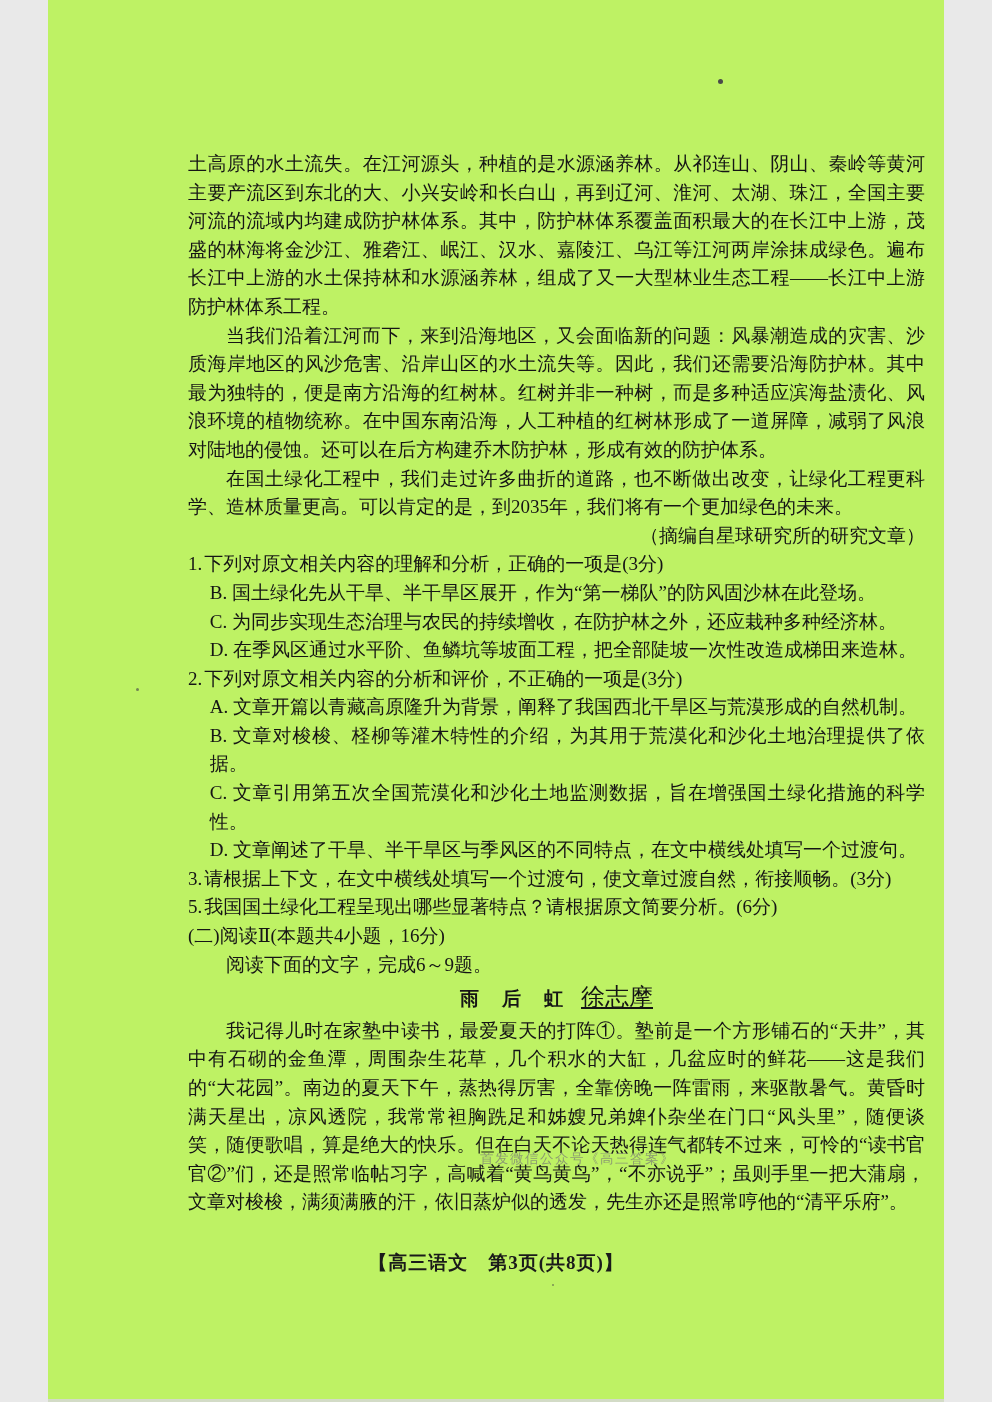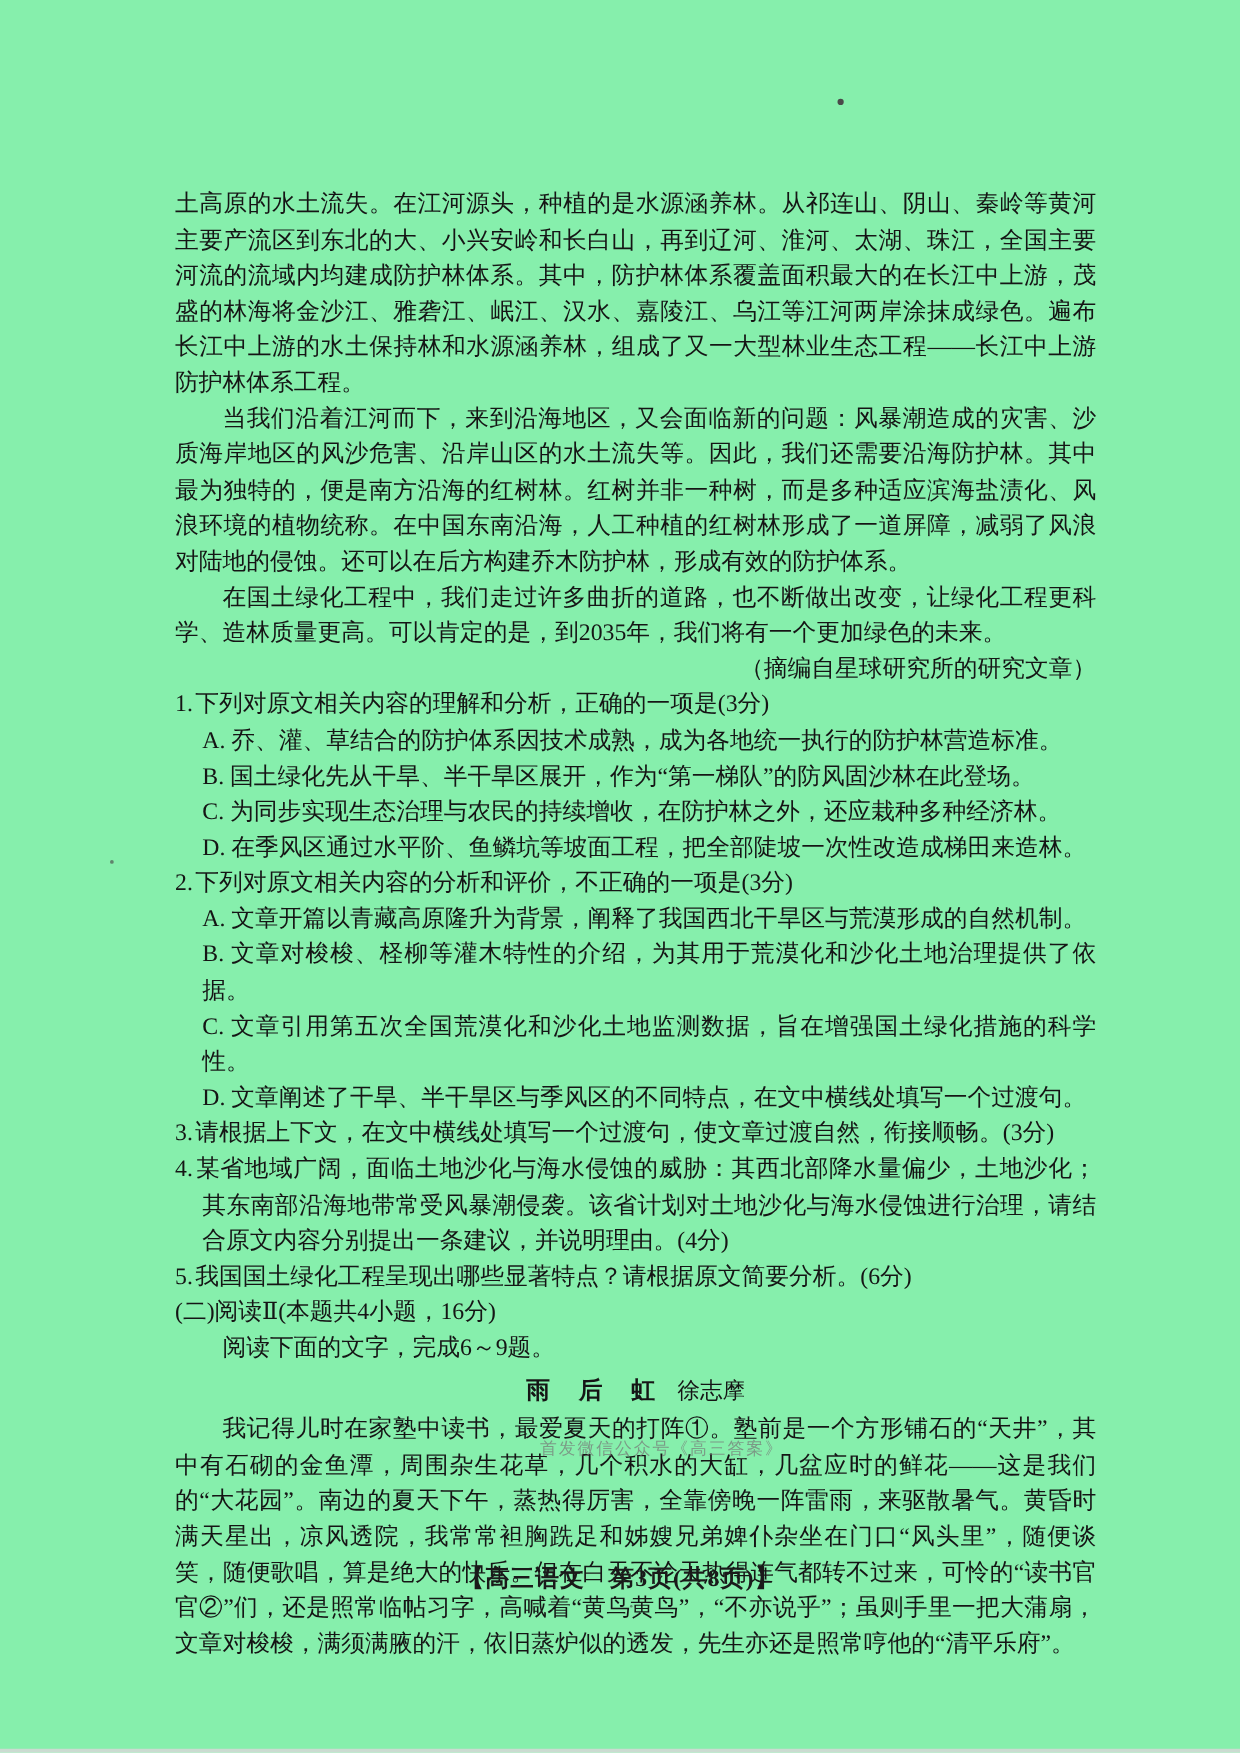--- a/index.html
+++ b/index.html
@@ -1,41 +1,41 @@
 <!DOCTYPE html>
 <html><head>
 <meta charset="utf-8">
 <style>
   html,body{margin:0;padding:0;background:#e9e9e9;}
   .page{
     position:relative;
-    width:992px;height:1402px;
+    width:896px;height:1402px;
     margin:0 auto;
-    background:#86efac;
+    background:#bef264;
     color:#151515;
     font-family:"Liberation Serif","DejaVu Serif",serif;
     overflow:hidden;
   }
   .content{
     position:absolute;
     left:140px;top:150px;width:737px;
     font-size:19px;line-height:28.6px;
     text-align:justify;
   }
   .para{margin:0;}
   .indent{text-indent:2em;}
   .attribution{margin:0;text-align:right;}
   .question{margin:0;padding-left:1.15em;text-indent:-1.15em;}
   .question .q-label{margin-right:2px;}
   .option{margin:0;padding-left:1.15em;}
   .section-heading{margin:0;}
   .instruction{margin:0;text-indent:2em;}
   .passage-title{margin:4px 0 3px 0;text-align:center;text-indent:0;}
   .passage-title .t{font-weight:bold;font-size:19px;letter-spacing:2px;}
-  .passage-title .a{margin-left:16px;font-size:18px;}
+  .passage-title .a{margin-left:16px;font-size:24px;text-decoration:underline;}
   .footer{
     position:absolute;left:0;right:0;top:1250px;
     text-align:center;
     font-size:19px;font-weight:bold;
     letter-spacing:1px;
     color:#1a1a1a;
   }
   .watermark{
     position:absolute;left:432px;top:1150px;
     font-size:13.5px;color:#777;opacity:.7;
@@ -63,40 +63,36 @@
   <div class="content">
 
     <p class="para">土高原的水土流失。在江河源头，种植的是水源涵养林。从祁连山、阴山、秦岭等黄河主要产流区到东北的大、小兴安岭和长白山，再到辽河、淮河、太湖、珠江，全国主要河流的流域内均建成防护林体系。其中，防护林体系覆盖面积最大的在长江中上游，茂盛的林海将金沙江、雅砻江、岷江、汉水、嘉陵江、乌江等江河两岸涂抹成绿色。遍布长江中上游的水土保持林和水源涵养林，组成了又一大型林业生态工程——长江中上游防护林体系工程。</p>
     <p class="para indent">当我们沿着江河而下，来到沿海地区，又会面临新的问题：风暴潮造成的灾害、沙质海岸地区的风沙危害、沿岸山区的水土流失等。因此，我们还需要沿海防护林。其中最为独特的，便是南方沿海的红树林。红树并非一种树，而是多种适应滨海盐渍化、风浪环境的植物统称。在中国东南沿海，人工种植的红树林形成了一道屏障，减弱了风浪对陆地的侵蚀。还可以在后方构建乔木防护林，形成有效的防护体系。</p>
     <p class="para indent">在国土绿化工程中，我们走过许多曲折的道路，也不断做出改变，让绿化工程更科学、造林质量更高。可以肯定的是，到2035年，我们将有一个更加绿色的未来。</p>
     <p class="attribution">（摘编自星球研究所的研究文章）</p>
 
     <div class="question">
       <span class="q-label">1.</span><span>下列对原文相关内容的理解和分析，正确的一项是(3分)</span>
     </div>
-    <div class="option">A. 乔、灌、草结合的防护体系因技术成熟，成为各地统一执行的防护林营造标准。</div>
     <div class="option">B. 国土绿化先从干旱、半干旱区展开，作为“第一梯队”的防风固沙林在此登场。</div>
     <div class="option">C. 为同步实现生态治理与农民的持续增收，在防护林之外，还应栽种多种经济林。</div>
     <div class="option">D. 在季风区通过水平阶、鱼鳞坑等坡面工程，把全部陡坡一次性改造成梯田来造林。</div>
 
     <div class="question">
       <span class="q-label">2.</span><span>下列对原文相关内容的分析和评价，不正确的一项是(3分)</span>
     </div>
     <div class="option">A. 文章开篇以青藏高原隆升为背景，阐释了我国西北干旱区与荒漠形成的自然机制。</div>
     <div class="option">B. 文章对梭梭、柽柳等灌木特性的介绍，为其用于荒漠化和沙化土地治理提供了依据。</div>
     <div class="option">C. 文章引用第五次全国荒漠化和沙化土地监测数据，旨在增强国土绿化措施的科学性。</div>
     <div class="option">D. 文章阐述了干旱、半干旱区与季风区的不同特点，在文中横线处填写一个过渡句。</div>
 
     <div class="question">
       <span class="q-label">3.</span><span>请根据上下文，在文中横线处填写一个过渡句，使文章过渡自然，衔接顺畅。(3分)</span>
     </div>
 
-    <div class="question">
-      <span class="q-label">4.</span><span>某省地域广阔，面临土地沙化与海水侵蚀的威胁：其西北部降水量偏少，土地沙化；其东南部沿海地带常受风暴潮侵袭。该省计划对土地沙化与海水侵蚀进行治理，请结合原文内容分别提出一条建议，并说明理由。(4分)</span>
-    </div>
 
     <div class="question">
       <span class="q-label">5.</span><span>我国国土绿化工程呈现出哪些显著特点？请根据原文简要分析。(6分)</span>
     </div>
 
     <div class="section-heading">(二)阅读Ⅱ(本题共4小题，16分)</div>
     <div class="instruction">阅读下面的文字，完成6～9题。</div>
 
     <div class="passage-title">
       <span class="t">雨　后　虹</span><span class="a">徐志摩</span>

